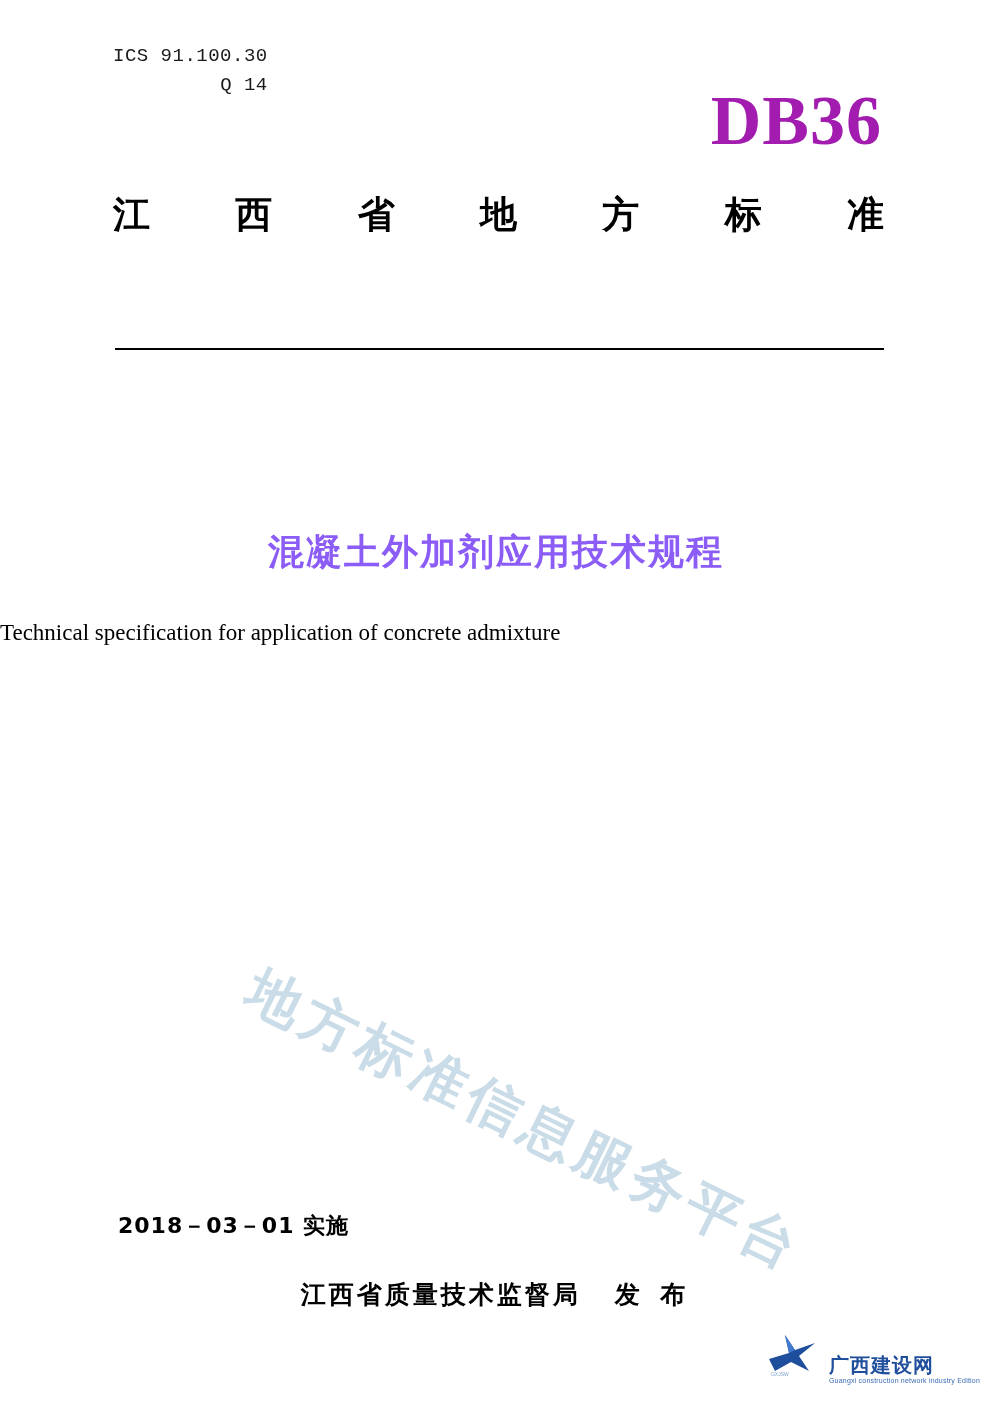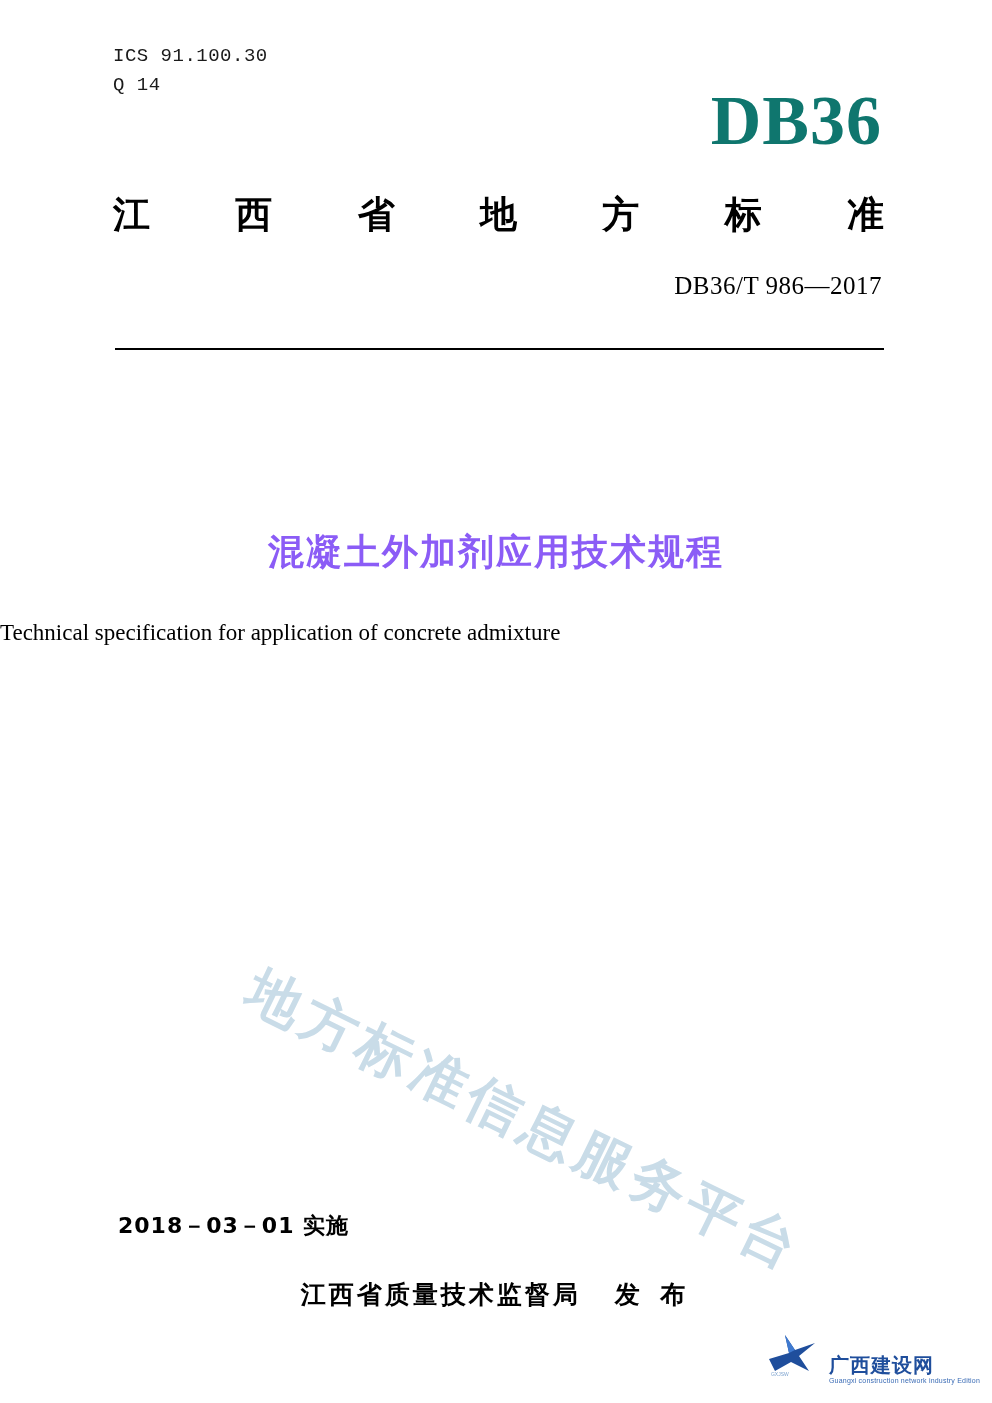--- a/index.html
+++ b/index.html
@@ -22,33 +22,33 @@
   .ics-block {
     position: absolute;
     left: 113px;
     top: 42px;
     font-family: "Liberation Mono", monospace;
     font-size: 19px;
     line-height: 1.55;
     color: #1a1a1a;
     letter-spacing: 0.5px;
   }
-  .ics-block div { white-space: pre; }
+  .ics-block div { white-space: pre; text-align: right; }
 
   
   .db-logo {
     position: absolute;
     right: 110px;
     top: 86px;
     font-family: "Liberation Serif", serif;
     font-weight: bold;
     font-size: 70px;
     line-height: 1;
     letter-spacing: 1px;
-    color: #0f766e;
+    color: #a21caf;
   }
 
   
   .province-line {
     position: absolute;
     left: 113px;
     right: 108px;
     top: 190px;
     display: flex;
     justify-content: space-between;
@@ -214,21 +214,20 @@
   <div class="province-line">
     <span>江</span>
     <span>西</span>
     <span>省</span>
     <span>地</span>
     <span>方</span>
     <span>标</span>
     <span>准</span>
   </div>
 
-  <div class="std-number">DB36/T 986—2017</div>
 
   <div class="top-rule"></div>
 
   <div class="title-cn">混凝土外加剂应用技术规程</div>
   <div class="title-en">Technical specification for application of concrete admixture</div>
 
   <div class="watermark">
     <div class="wm-text">地方标准信息服务平台</div>
   </div>
 

